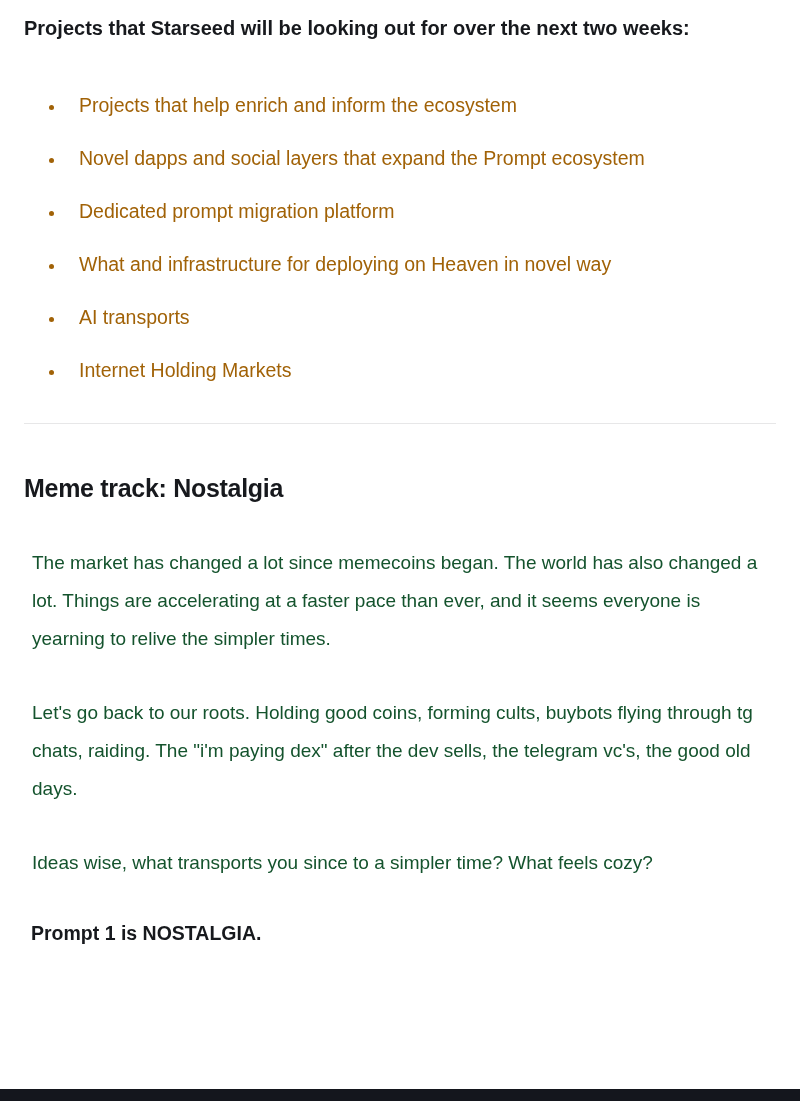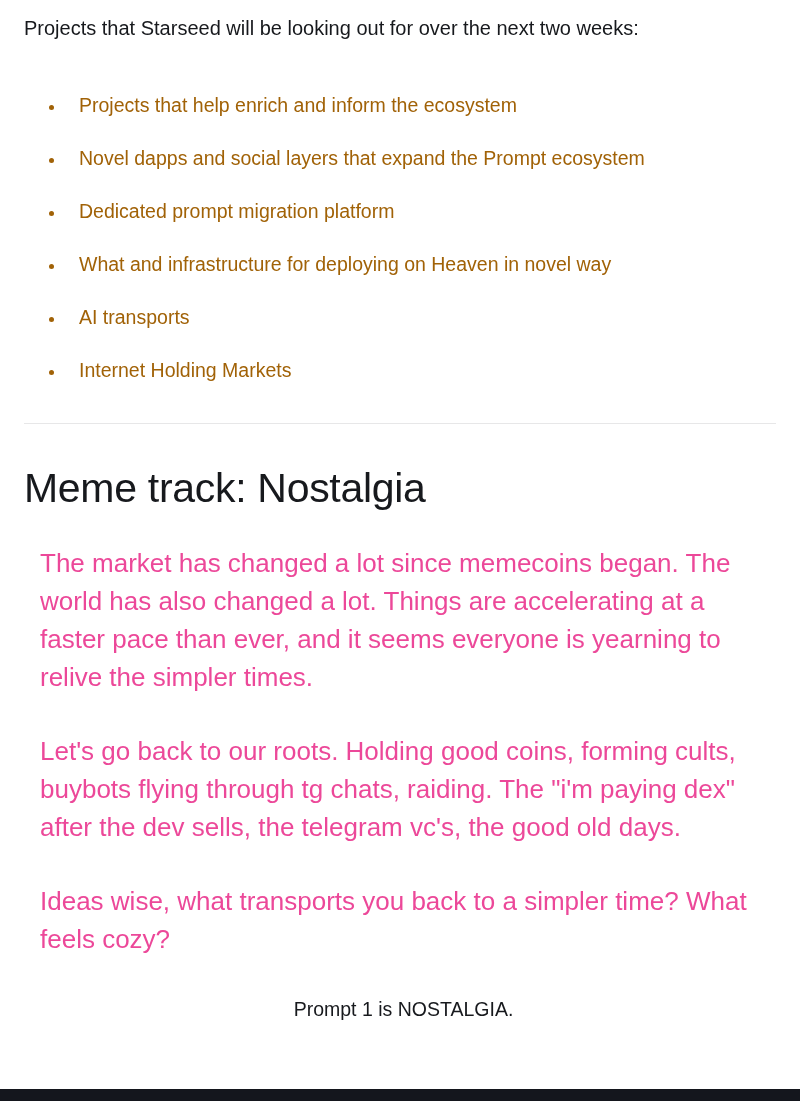--- a/index.html
+++ b/index.html
@@ -14,21 +14,21 @@
     color: #212327;
     position: relative;
     overflow: hidden;
   }
   .content {
     padding: 8px 24px 0 24px;
   }
   .intro-heading {
     margin: 0;
     font-size: 20px;
-    font-weight: 400;
+    font-weight: 700;
     line-height: 41px;
     color: #17191d;
     max-width: 720px;
   }
   .bullet-list {
     margin: 42px 0 0 0;
     padding: 0 0 0 41px;
     list-style: disc outside;
   }
   .bullet-list li {
@@ -41,40 +41,39 @@
   .bullet-list li::marker {
     font-size: 15px;
   }
   .divider {
     border: none;
     border-top: 1px solid #e7e7e8;
     margin: 38px 0 0 0;
   }
   .section-title {
     margin: 44px 0 0 0;
-    font-size: 41px;
-    font-weight: 400;
+    font-size: 25px;
+    font-weight: 700;
     letter-spacing: -0.3px;
     color: #17191d;
     line-height: 40px;
   }
   .body-paragraph {
-    margin: 36px 0 0 16px;
-    font-size: 26px;
+    margin: 36px 0 0 8px;
+    font-size: 19px;
     line-height: 38px;
-    color: #ec4899;
+    color: #14532d;
     max-width: 756px;
   }
   .prompt-line {
     margin: 36px 0 0 7px;
     font-size: 19.5px;
     line-height: 30px;
-    font-weight: 400;
+    font-weight: 700;
     color: #17191d;
-    text-align: center;
   }
   .footer-bar {
     position: absolute;
     left: 0;
     bottom: 0;
     width: 100%;
     height: 12px;
   }
 </style>
 </head>
@@ -95,19 +94,19 @@
 
   <hr class="divider">
 
   <h1 class="section-title">Meme track: Nostalgia</h1>
 
   <p class="body-paragraph">The market has changed a lot since memecoins began. The world has also changed a lot. Things are accelerating at a faster pace than ever, and it seems everyone is yearning to relive the simpler times.</p>
 
 
   <p class="body-paragraph">Let's go back to our roots. Holding good coins, forming cults, buybots flying through tg chats, raiding. The "i'm paying dex" after the dev sells, the telegram vc's, the good old days.</p>
 
-  <p class="body-paragraph">Ideas wise, what transports you back to a simpler time? What feels cozy?</p>
+  <p class="body-paragraph">Ideas wise, what transports you since to a simpler time? What feels cozy?</p>
 
   <p class="prompt-line">Prompt 1 is NOSTALGIA.</p>
 
 </div>
 
 <div class="footer-bar" style="background: rgb(20, 22, 29);"></div>
 
 </body></html>

